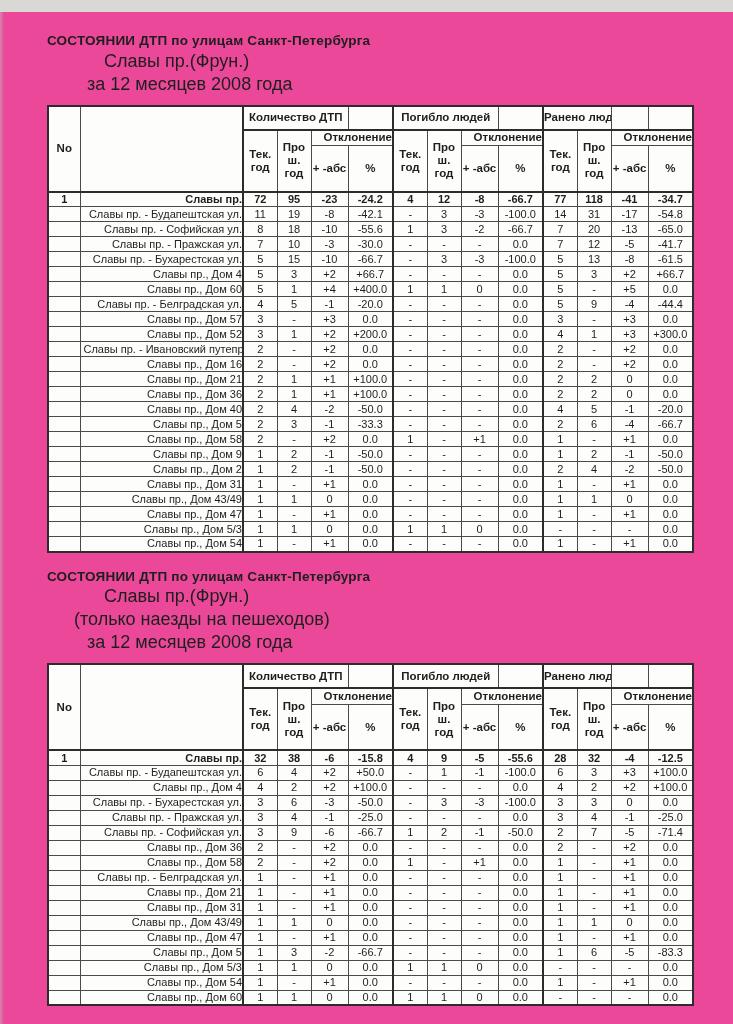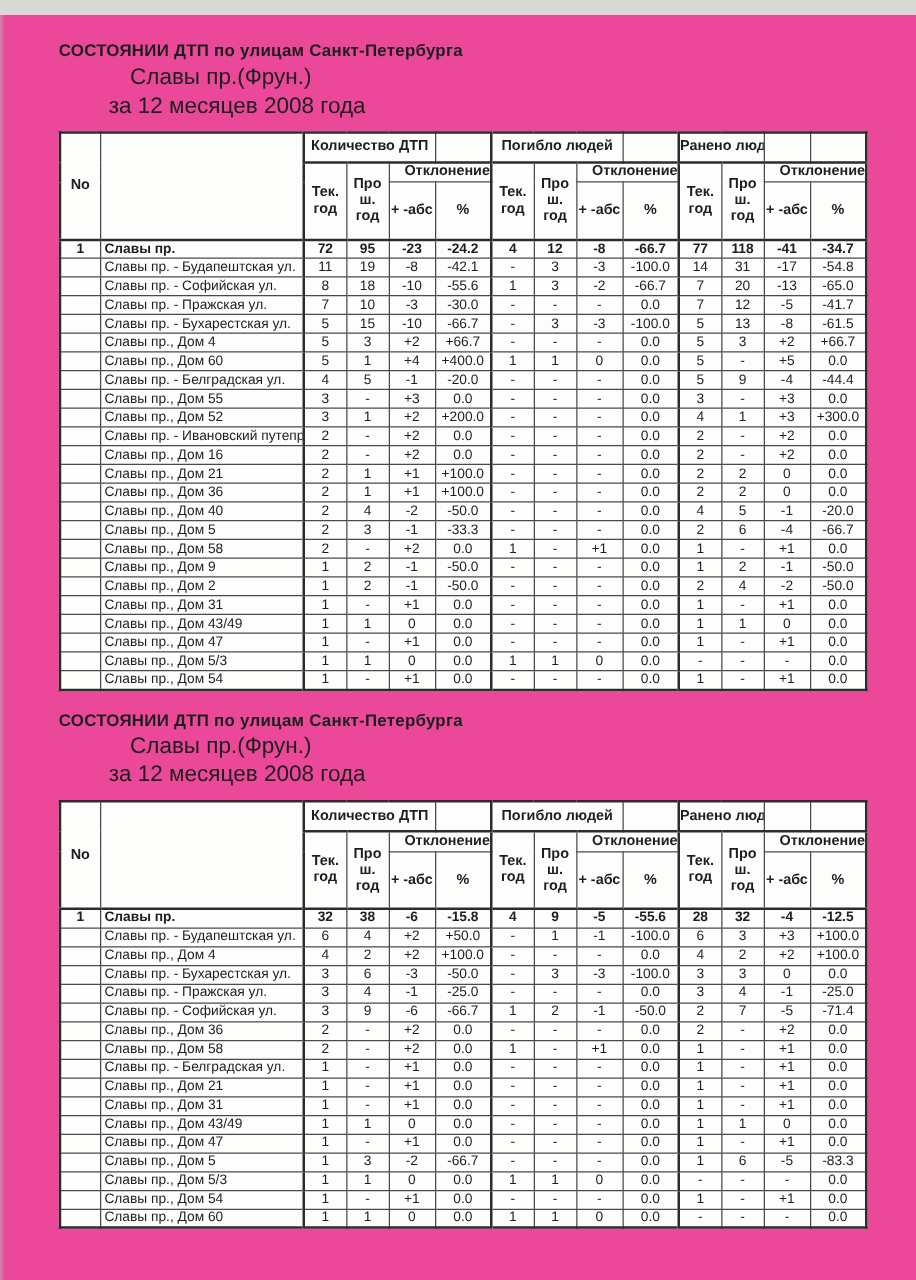--- a/index.html
+++ b/index.html
@@ -27,21 +27,21 @@
   .report thead th { font-weight:bold; font-size:11.5px; line-height:1.12; }
   tr.r1 th { height:24px; }
   th.otkl { height:16px;padding-left:12px; }
   tr.r2 th { border-top:2px solid #2c2c2c; }
   tr.r3 th { height:46px; }
   th.pre { white-space:pre-line; }
   th.abs-h { font-size:11px; }
   .g-start { border-left:2px solid #2c2c2c !important; }
   tbody tr:first-child td { border-top:2px solid #2c2c2c; }
   .report td { height:15px; font-size:11px; line-height:13px; }
-  td.name { text-align:left; padding-left:3px; }
+  td.name { text-align:right; padding-left:3px; }
   tr.sum-row td { font-weight:bold; }
 
   col.c-no { width:32px; } col.c-name { width:163px; }
   col.c-num { width:34px; } col.c-abs { width:37px; } col.c-pct { width:45px; }
 
   .section2 { margin-top:15px; }
 </style>
 </head>
 <body>
 
@@ -235,21 +235,21 @@
             <td class="val">-</td>
             <td class="val">-</td>
             <td class="val">0.0</td>
             <td class="val g-start">5</td>
             <td class="val">9</td>
             <td class="val">-4</td>
             <td class="val">-44.4</td>
           </tr>
           <tr>
             <td class="no"></td>
-            <td class="name">Славы пр., Дом 55</td>
+            <td class="name">Славы пр., Дом 57</td>
             <td class="val g-start">3</td>
             <td class="val">-</td>
             <td class="val">+3</td>
             <td class="val">0.0</td>
             <td class="val g-start">-</td>
             <td class="val">-</td>
             <td class="val">-</td>
             <td class="val">0.0</td>
             <td class="val g-start">3</td>
             <td class="val">-</td>
@@ -497,20 +497,21 @@
             <td class="val">0.0</td>
           </tr>
         </tbody>
       </table>
   </section>
 
   <section class="section2">
     <div class="title-block">
       <div class="t-main">СОСТОЯНИИ ДТП по улицам Санкт-Петербурга</div>
       <div class="t-line ind-a">Славы пр.(Фрун.)</div>
+      <div class="t-line ind-c">(только наезды на пешеходов)</div>
       <div class="t-line ind-b">за 12 месяцев 2008 года</div>
     </div>
     <table class="report">
         <colgroup>
           <col class="c-no">
           <col class="c-name">
           <col class="c-num">
           <col class="c-num">
           <col class="c-abs">
           <col class="c-pct">

